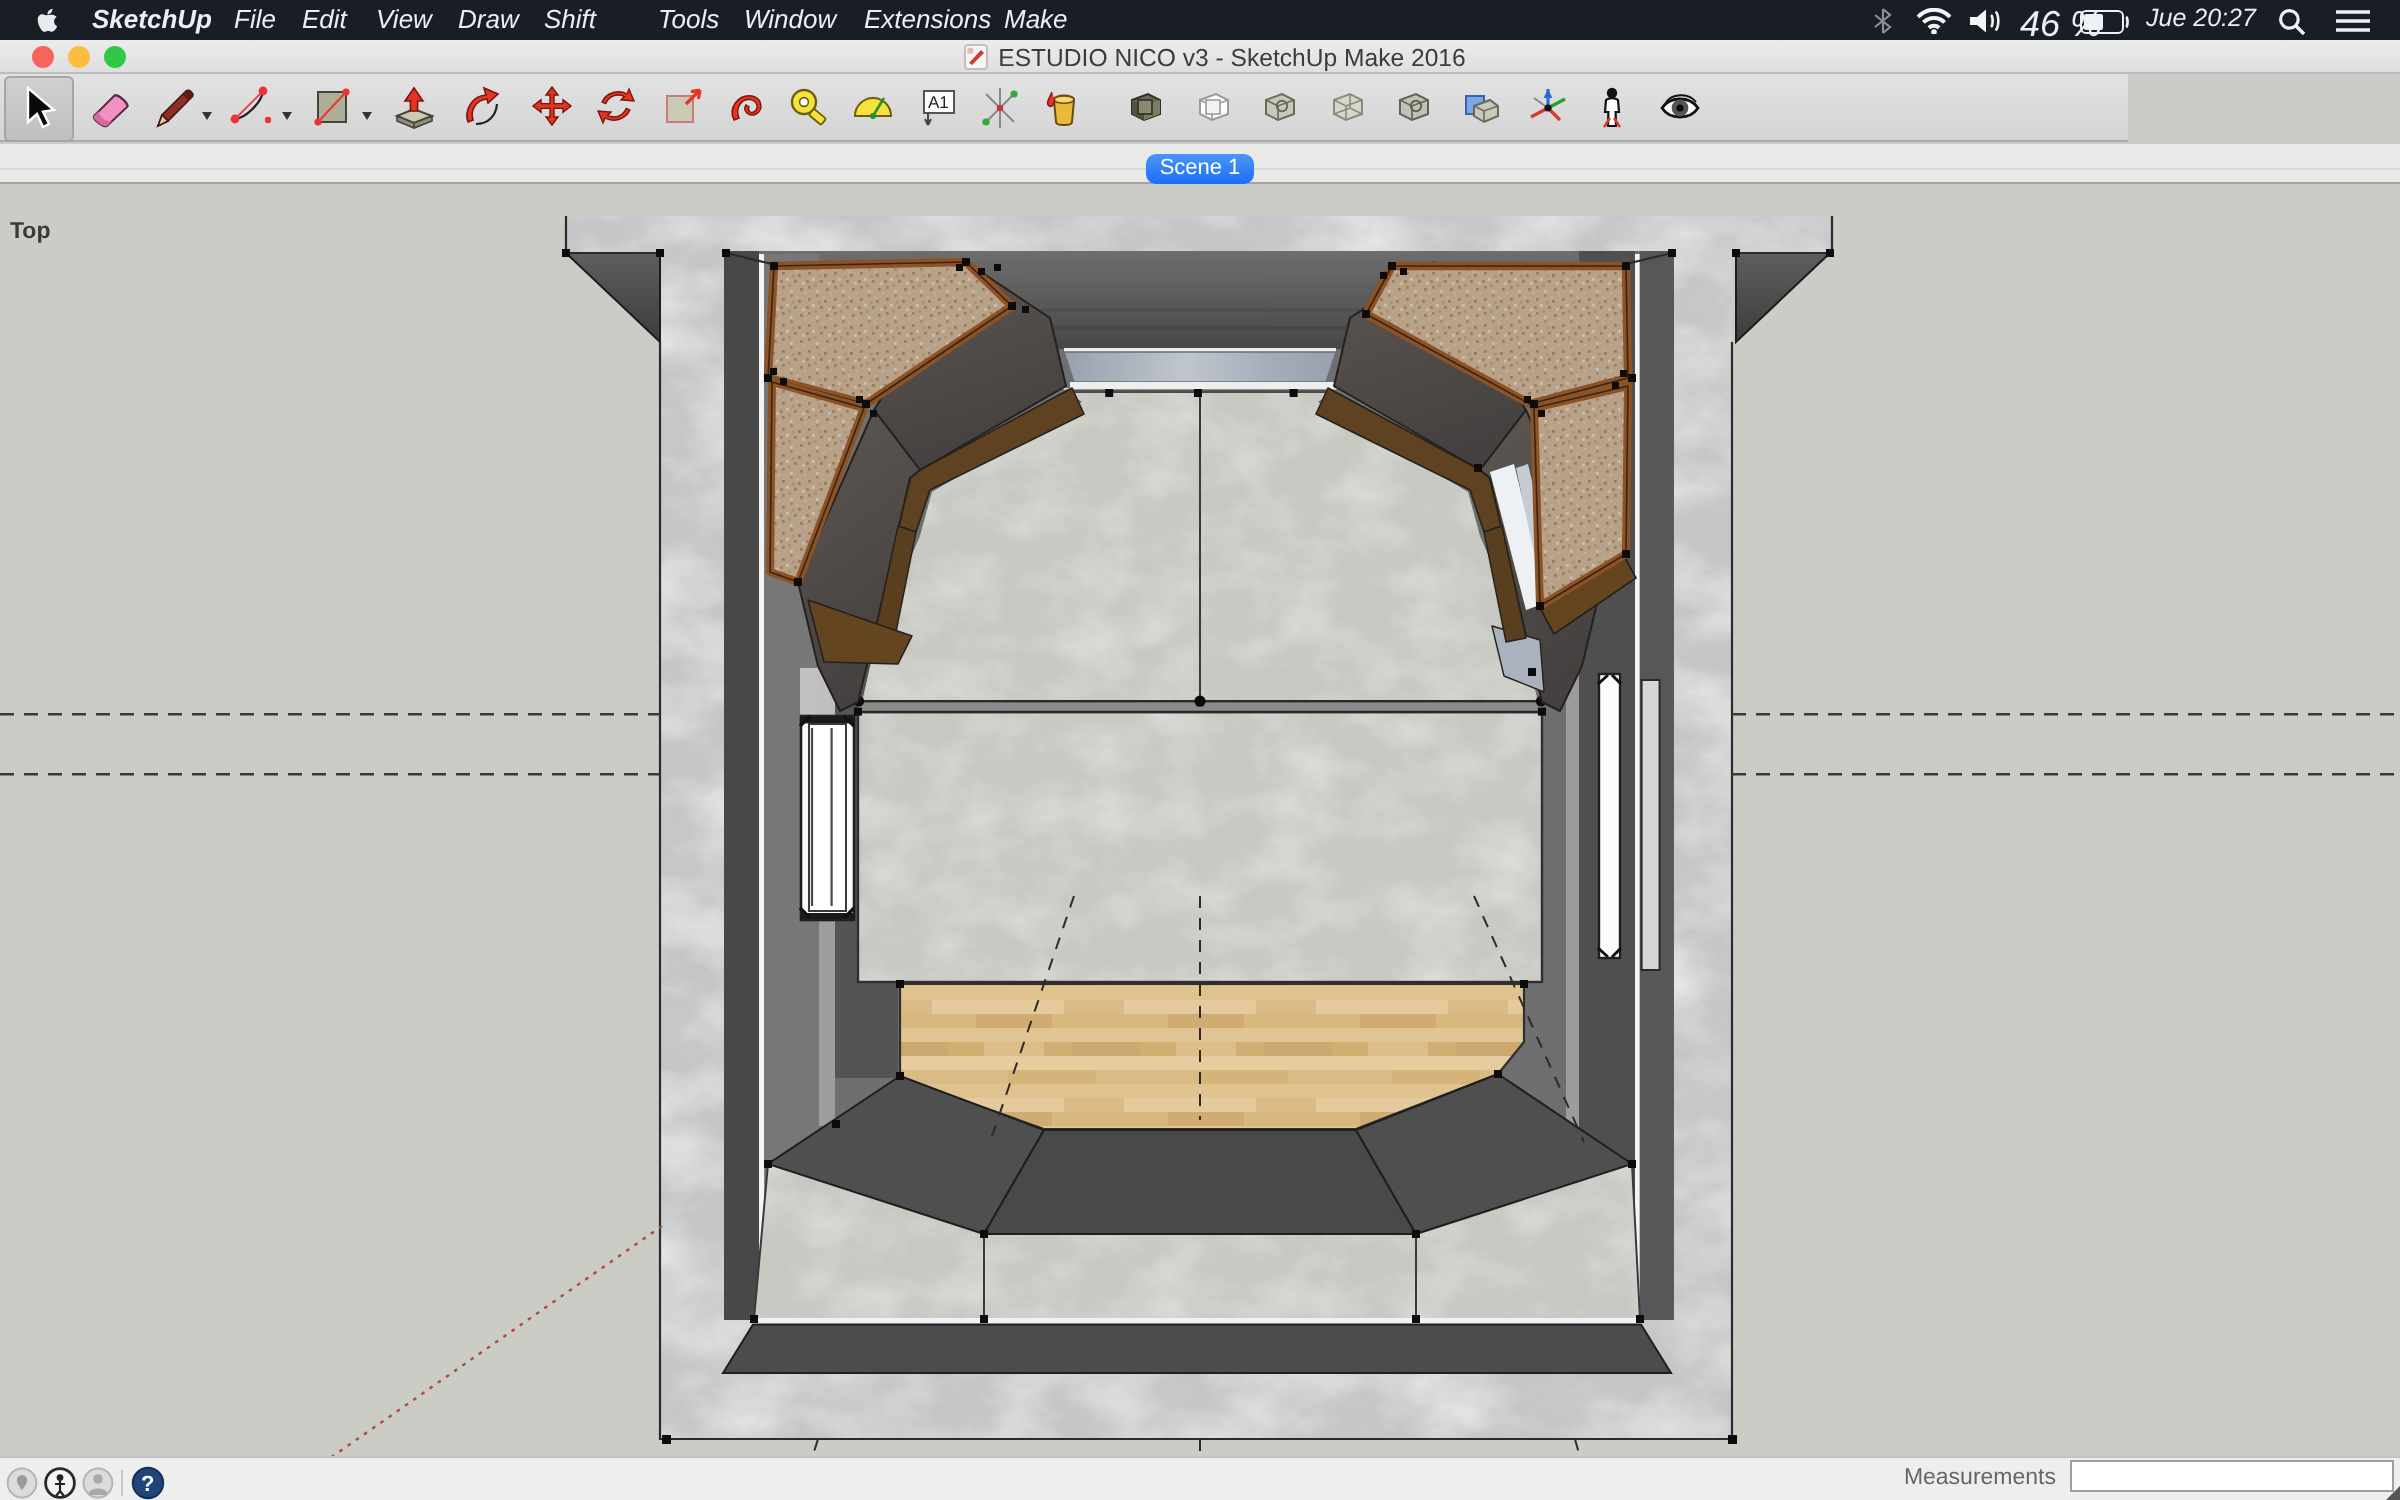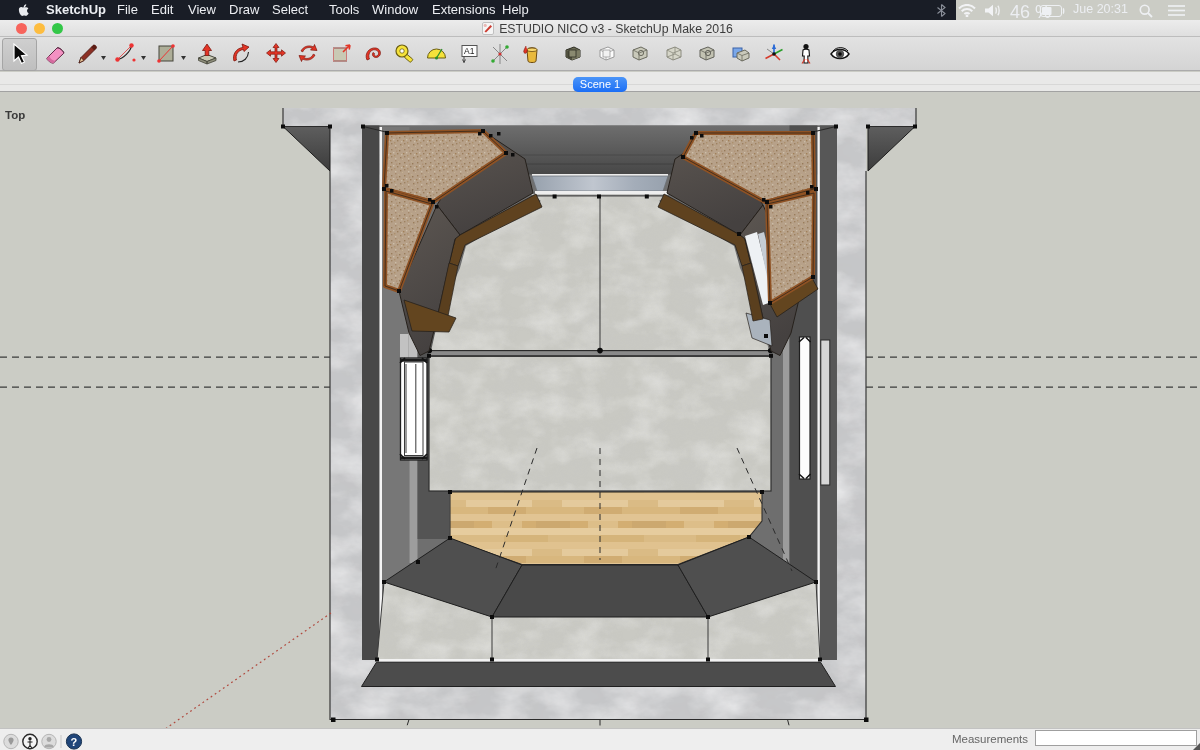--- a/index.html
+++ b/index.html
@@ -1,46 +1,46 @@
 <!DOCTYPE html>
 <html><head>
 <meta charset="utf-8">
 <style>
   html,body{margin:0;padding:0;}
   body{width:1200px;height:750px;overflow:hidden;font-family:"Liberation Sans",sans-serif;position:relative;background:#cbccc5;}
-  .menubar{position:absolute;left:0;top:0;width:956px;height:20px;background:#191d26;color:#eceef2;font-size:13px;}
+  .menubar{position:absolute;left:0;top:0;width:1200px;height:20px;background:#191d26;color:#eceef2;font-size:13px;font-style:italic;}
   .menubar .item{position:absolute;top:2px;white-space:nowrap;}
   .titlebar{position:absolute;left:0;top:20px;width:1200px;height:16px;background:linear-gradient(#ececec,#dfdfdf);border-bottom:1px solid #bdbdbd;}
   .tl{position:absolute;top:23px;width:11px;height:11px;border-radius:50%;}
   .title{position:absolute;top:22px;left:16px;width:1200px;text-align:center;font-size:12.3px;color:#3c3c3c;}
-  .toolbar{position:absolute;left:0;top:37px;width:1200px;height:33px;background:linear-gradient(#e2e2e2,#d4d4d4);border-bottom:1px solid #ababab;}
+  .toolbar{position:absolute;left:0;top:37px;width:1064px;height:33px;background:linear-gradient(#e2e2e2,#d4d4d4);border-bottom:1px solid #ababab;}
   .ticon{position:absolute;top:5px;width:23px;height:23px;}
   .tabrow{position:absolute;left:0;top:72px;width:1200px;height:19px;background:#e9e9e8;border-bottom:1px solid #a2a2a2;}
   .scenetab{position:absolute;left:573px;top:77px;width:54px;height:15px;background:linear-gradient(#4b95f8,#1b6ef5);border-radius:5px;color:#fff;font-size:11px;text-align:center;line-height:15px;}
   .canvas{position:absolute;left:0;top:108px;width:1200px;height:464px;}
   .statusbar{position:absolute;left:0;top:728px;width:1200px;height:22px;background:#eeeeee;border-top:1px solid #c2c2c2;font-size:12px;color:#1a1a1a;}
   .meas{position:absolute;right:172px;top:733px;color:#666;font-size:11.5px;}
   .measbox{position:absolute;right:3px;top:730px;width:160px;height:14px;background:#fff;border:1px solid #9f9f9f;}
 </style>
 </head>
 <body>
   <div class="menubar">
     <svg class="item" style="left:18px;top:3px;" width="11" height="14" viewBox="0 0 14 15">
       <path fill="#e8eaee" d="M10.5,0.3 C10.6,1.2 10.2,2.1 9.7,2.8 C9.1,3.5 8.2,4.0 7.3,3.9 C7.2,3.1 7.6,2.2 8.1,1.6 C8.7,0.9 9.7,0.4 10.5,0.3 Z M10.4,4.1 C11.5,4.1 12.5,4.7 13.2,5.6 C12.2,6.2 11.5,7.2 11.5,8.5 C11.5,9.9 12.4,11.0 13.5,11.5 C13.2,12.3 12.8,13.0 12.3,13.6 C11.7,14.4 11.0,15.0 10.1,15.0 C9.2,15.0 8.9,14.5 7.8,14.5 C6.7,14.5 6.3,15.0 5.5,15.0 C4.6,15.0 3.9,14.3 3.3,13.5 C2.0,11.9 1.1,9.4 1.1,7.2 C1.1,5.0 2.5,3.8 4.1,3.8 C4.9,3.8 5.7,4.4 6.3,4.4 C6.9,4.4 7.9,4.1 8.9,4.1 Z"></path>
     </svg>
     <span class="item" style="left:46px;font-weight:bold;">SketchUp</span>
     <span class="item" style="left:117px;">File</span>
     <span class="item" style="left:151px;">Edit</span>
     <span class="item" style="left:188px;">View</span>
     <span class="item" style="left:229px;text-align:right;">Draw</span>
-    <span class="item" style="left:272px;">Select</span>
+    <span class="item" style="left:272px;">Shift</span>
     <span class="item" style="left:329px;">Tools</span>
     <span class="item" style="left:372px;">Window</span>
     <span class="item" style="left:432px;">Extensions</span>
-    <span class="item" style="left:502px;">Help</span>
+    <span class="item" style="left:502px;">Make</span>
     <svg class="item" style="left:937px;top:4px;" width="9" height="13" viewBox="0 0 9 13">
       <path stroke="#8a8f99" stroke-width="1.1" fill="none" d="M4.5,0.5 L4.5,12.5 M4.5,0.5 L8,3.5 L0.5,9.5 M4.5,12.5 L8,9.5 L0.5,3.5"></path>
     </svg>
     <svg class="item" style="left:958px;top:4px;" width="18" height="13" viewBox="0 0 18 13">
       <g fill="none" stroke="#f2f3f5" stroke-width="1.8">
         <path d="M1,4.5 C3.5,1.8 6,0.9 9,0.9 C12,0.9 14.5,1.8 17,4.5" stroke-width="2"></path>
         <path d="M3.7,7.2 C5.2,5.7 7,5 9,5 C11,5 12.8,5.7 14.3,7.2" stroke-width="2"></path>
         <path d="M6.4,9.9 C7.2,9.2 8,8.9 9,8.9 C10,8.9 10.8,9.2 11.6,9.9" stroke-width="2"></path>
       </g>
       <circle cx="9" cy="12" r="1.4" fill="#f2f3f5"></circle>
@@ -48,21 +48,21 @@
     <svg class="item" style="left:985px;top:4px;" width="16" height="13" viewBox="0 0 16 13">
       <path fill="#f2f3f5" d="M0,4.5 H3.5 L8,0.8 V12.2 L3.5,8.5 H0 Z"></path>
       <path d="M10.5,3.5 C11.6,4.4 11.6,8.6 10.5,9.5 M12.8,1.8 C14.6,3.5 14.6,9.5 12.8,11.2" stroke="#f2f3f5" stroke-width="1.3" fill="none"></path>
     </svg>
     <span class="item" style="left:1010px;font-size:18px;">46 %</span>
     <svg class="item" style="left:1040px;top:4.5px;" width="25" height="12" viewBox="0 0 25 12">
       <rect x="0.5" y="0.5" width="21" height="11" rx="2.5" fill="none" stroke="#eef0f3" stroke-width="1"></rect>
       <rect x="2" y="2" width="9.5" height="8" rx="1" fill="#eef0f3"></rect>
       <path d="M23,3.5 C24,4 24,8 23,8.5" stroke="#eef0f3" stroke-width="1.4" fill="none"></path>
     </svg>
-    <span class="item" style="left:1073px;font-size:12.5px;">Jue 20:31</span>
+    <span class="item" style="left:1073px;font-size:12.5px;">Jue 20:27</span>
     <svg class="item" style="left:1139px;top:4px;" width="14" height="14" viewBox="0 0 14 14">
       <circle cx="5.7" cy="5.7" r="4.4" fill="none" stroke="#eef0f3" stroke-width="1.6"></circle>
       <line x1="9" y1="9" x2="13" y2="13" stroke="#eef0f3" stroke-width="1.8"></line>
     </svg>
     <svg class="item" style="left:1168px;top:5px;" width="17" height="11" viewBox="0 0 17 11">
       <g stroke="#eef0f3" stroke-width="1.7">
         <line x1="0" y1="1" x2="17" y2="1"></line>
         <line x1="0" y1="5.5" x2="17" y2="5.5"></line>
         <line x1="0" y1="10" x2="17" y2="10"></line>
       </g>

